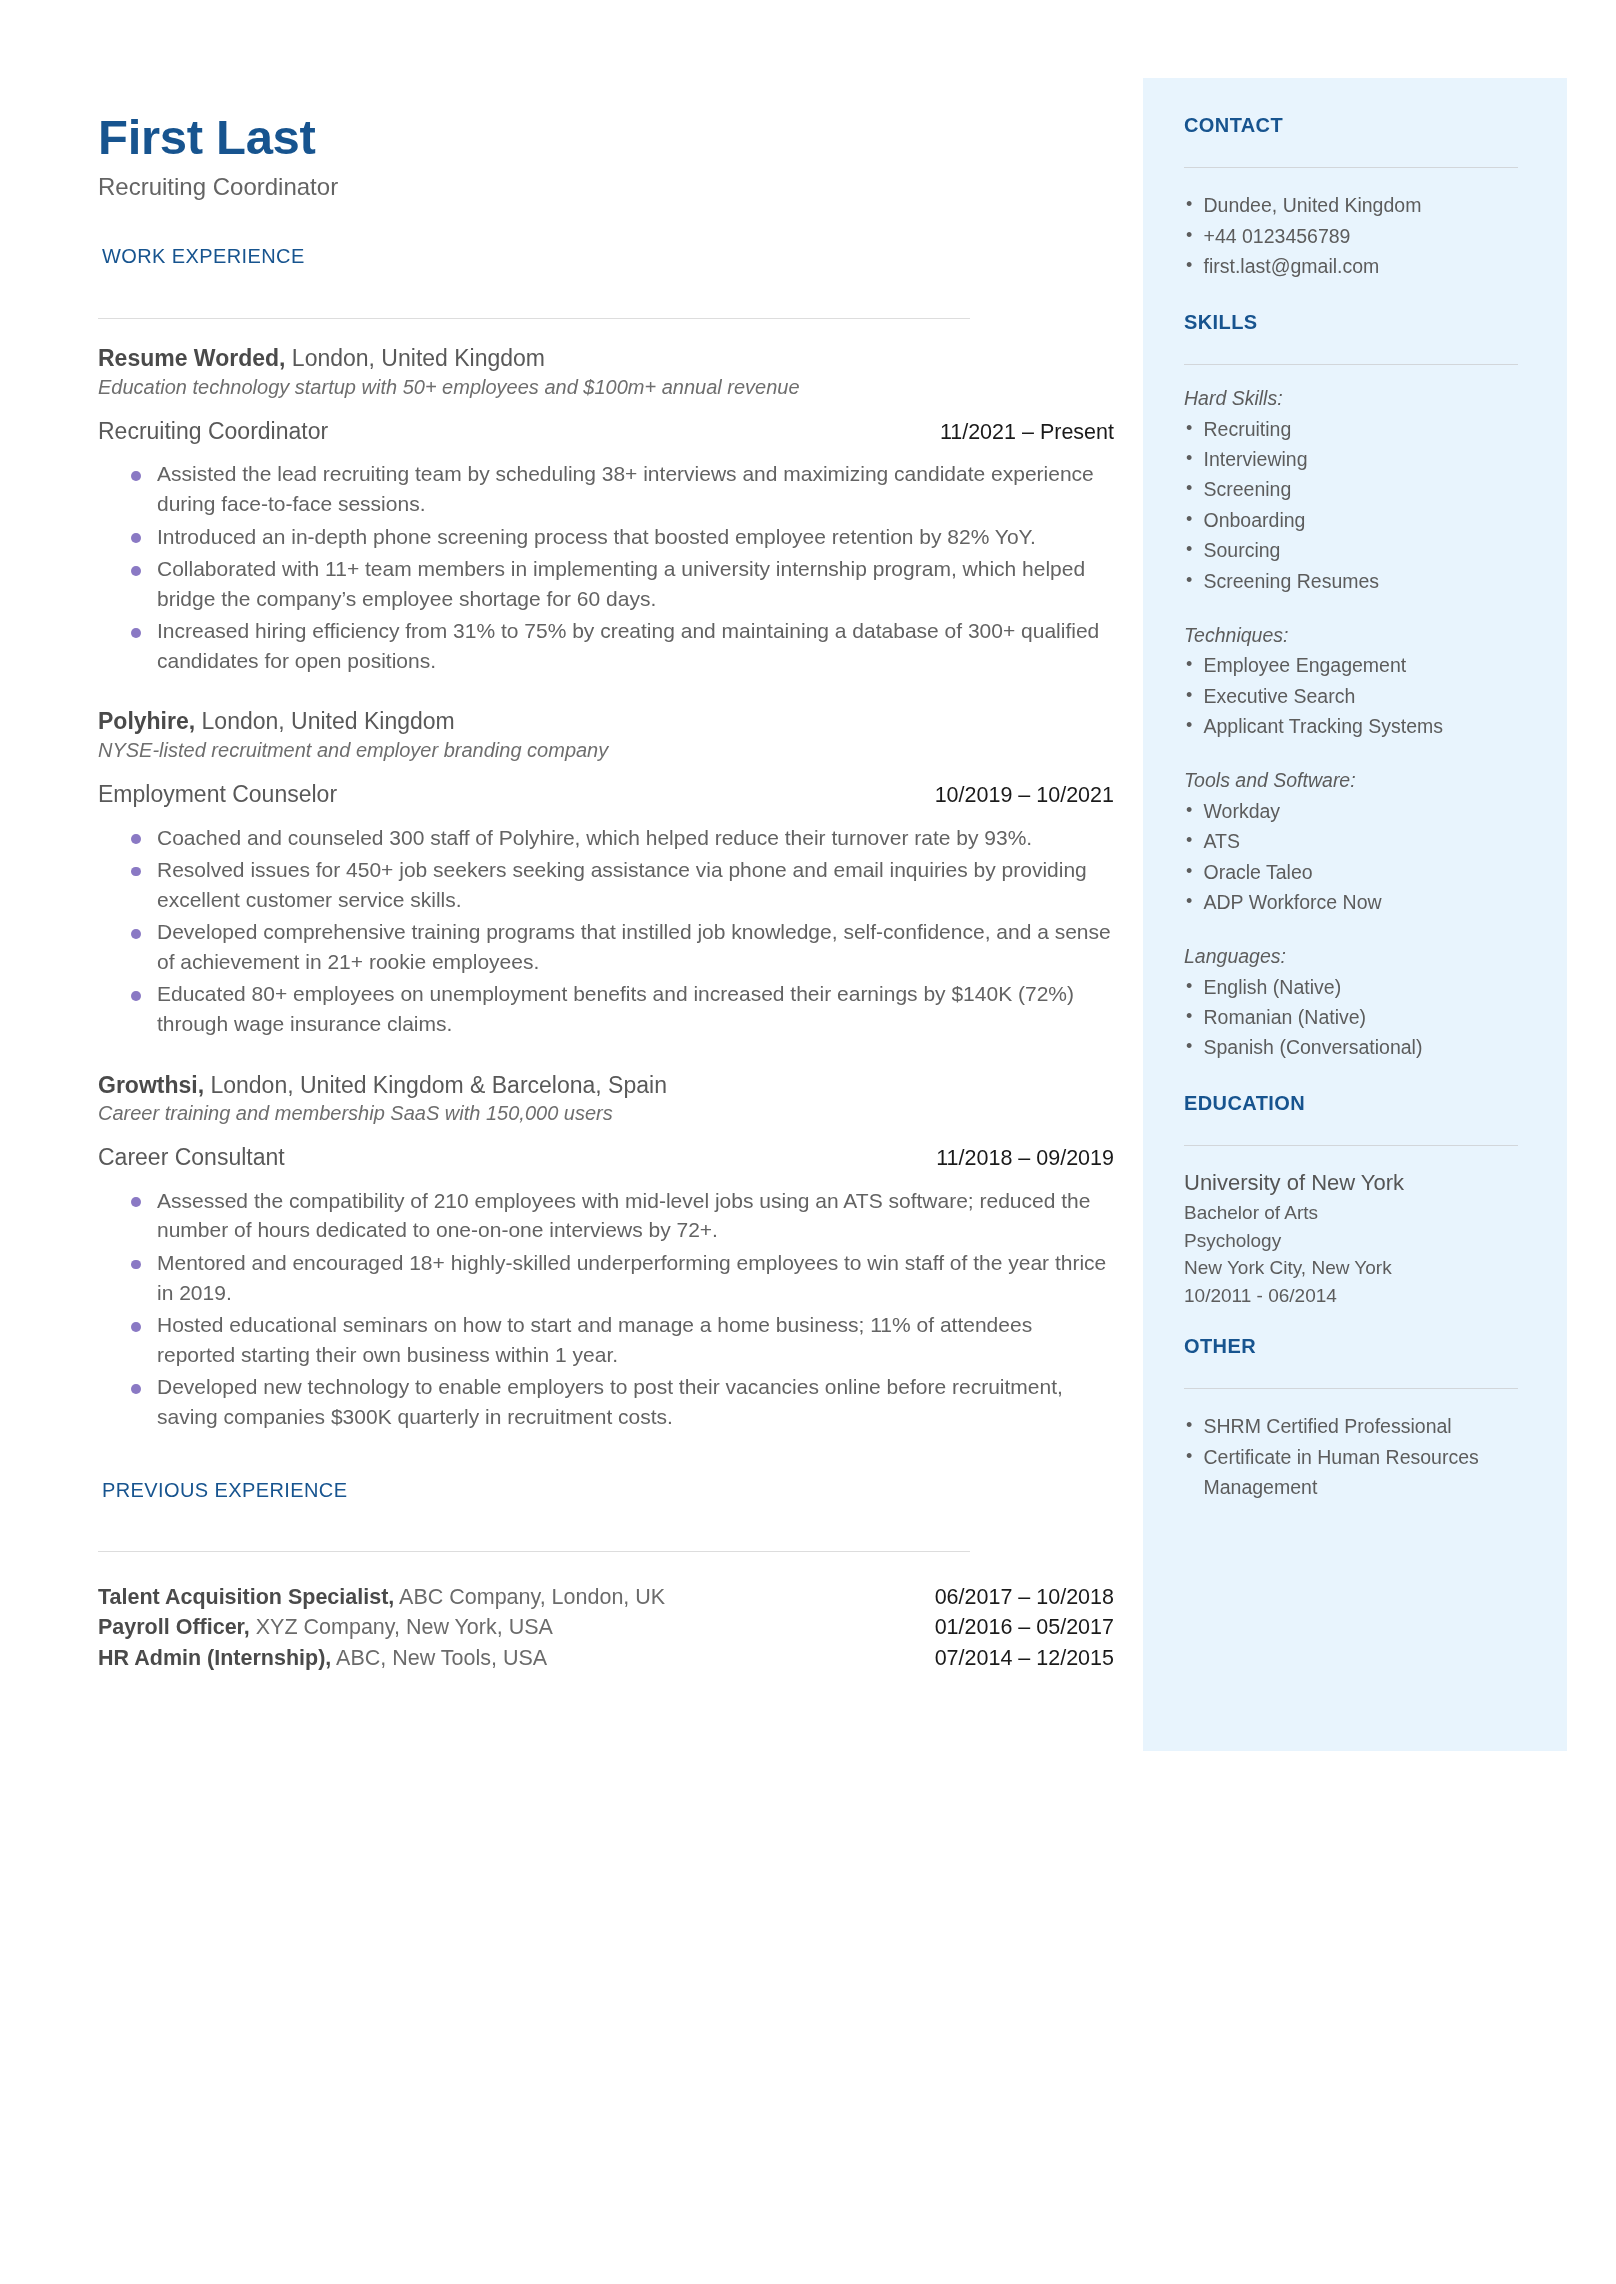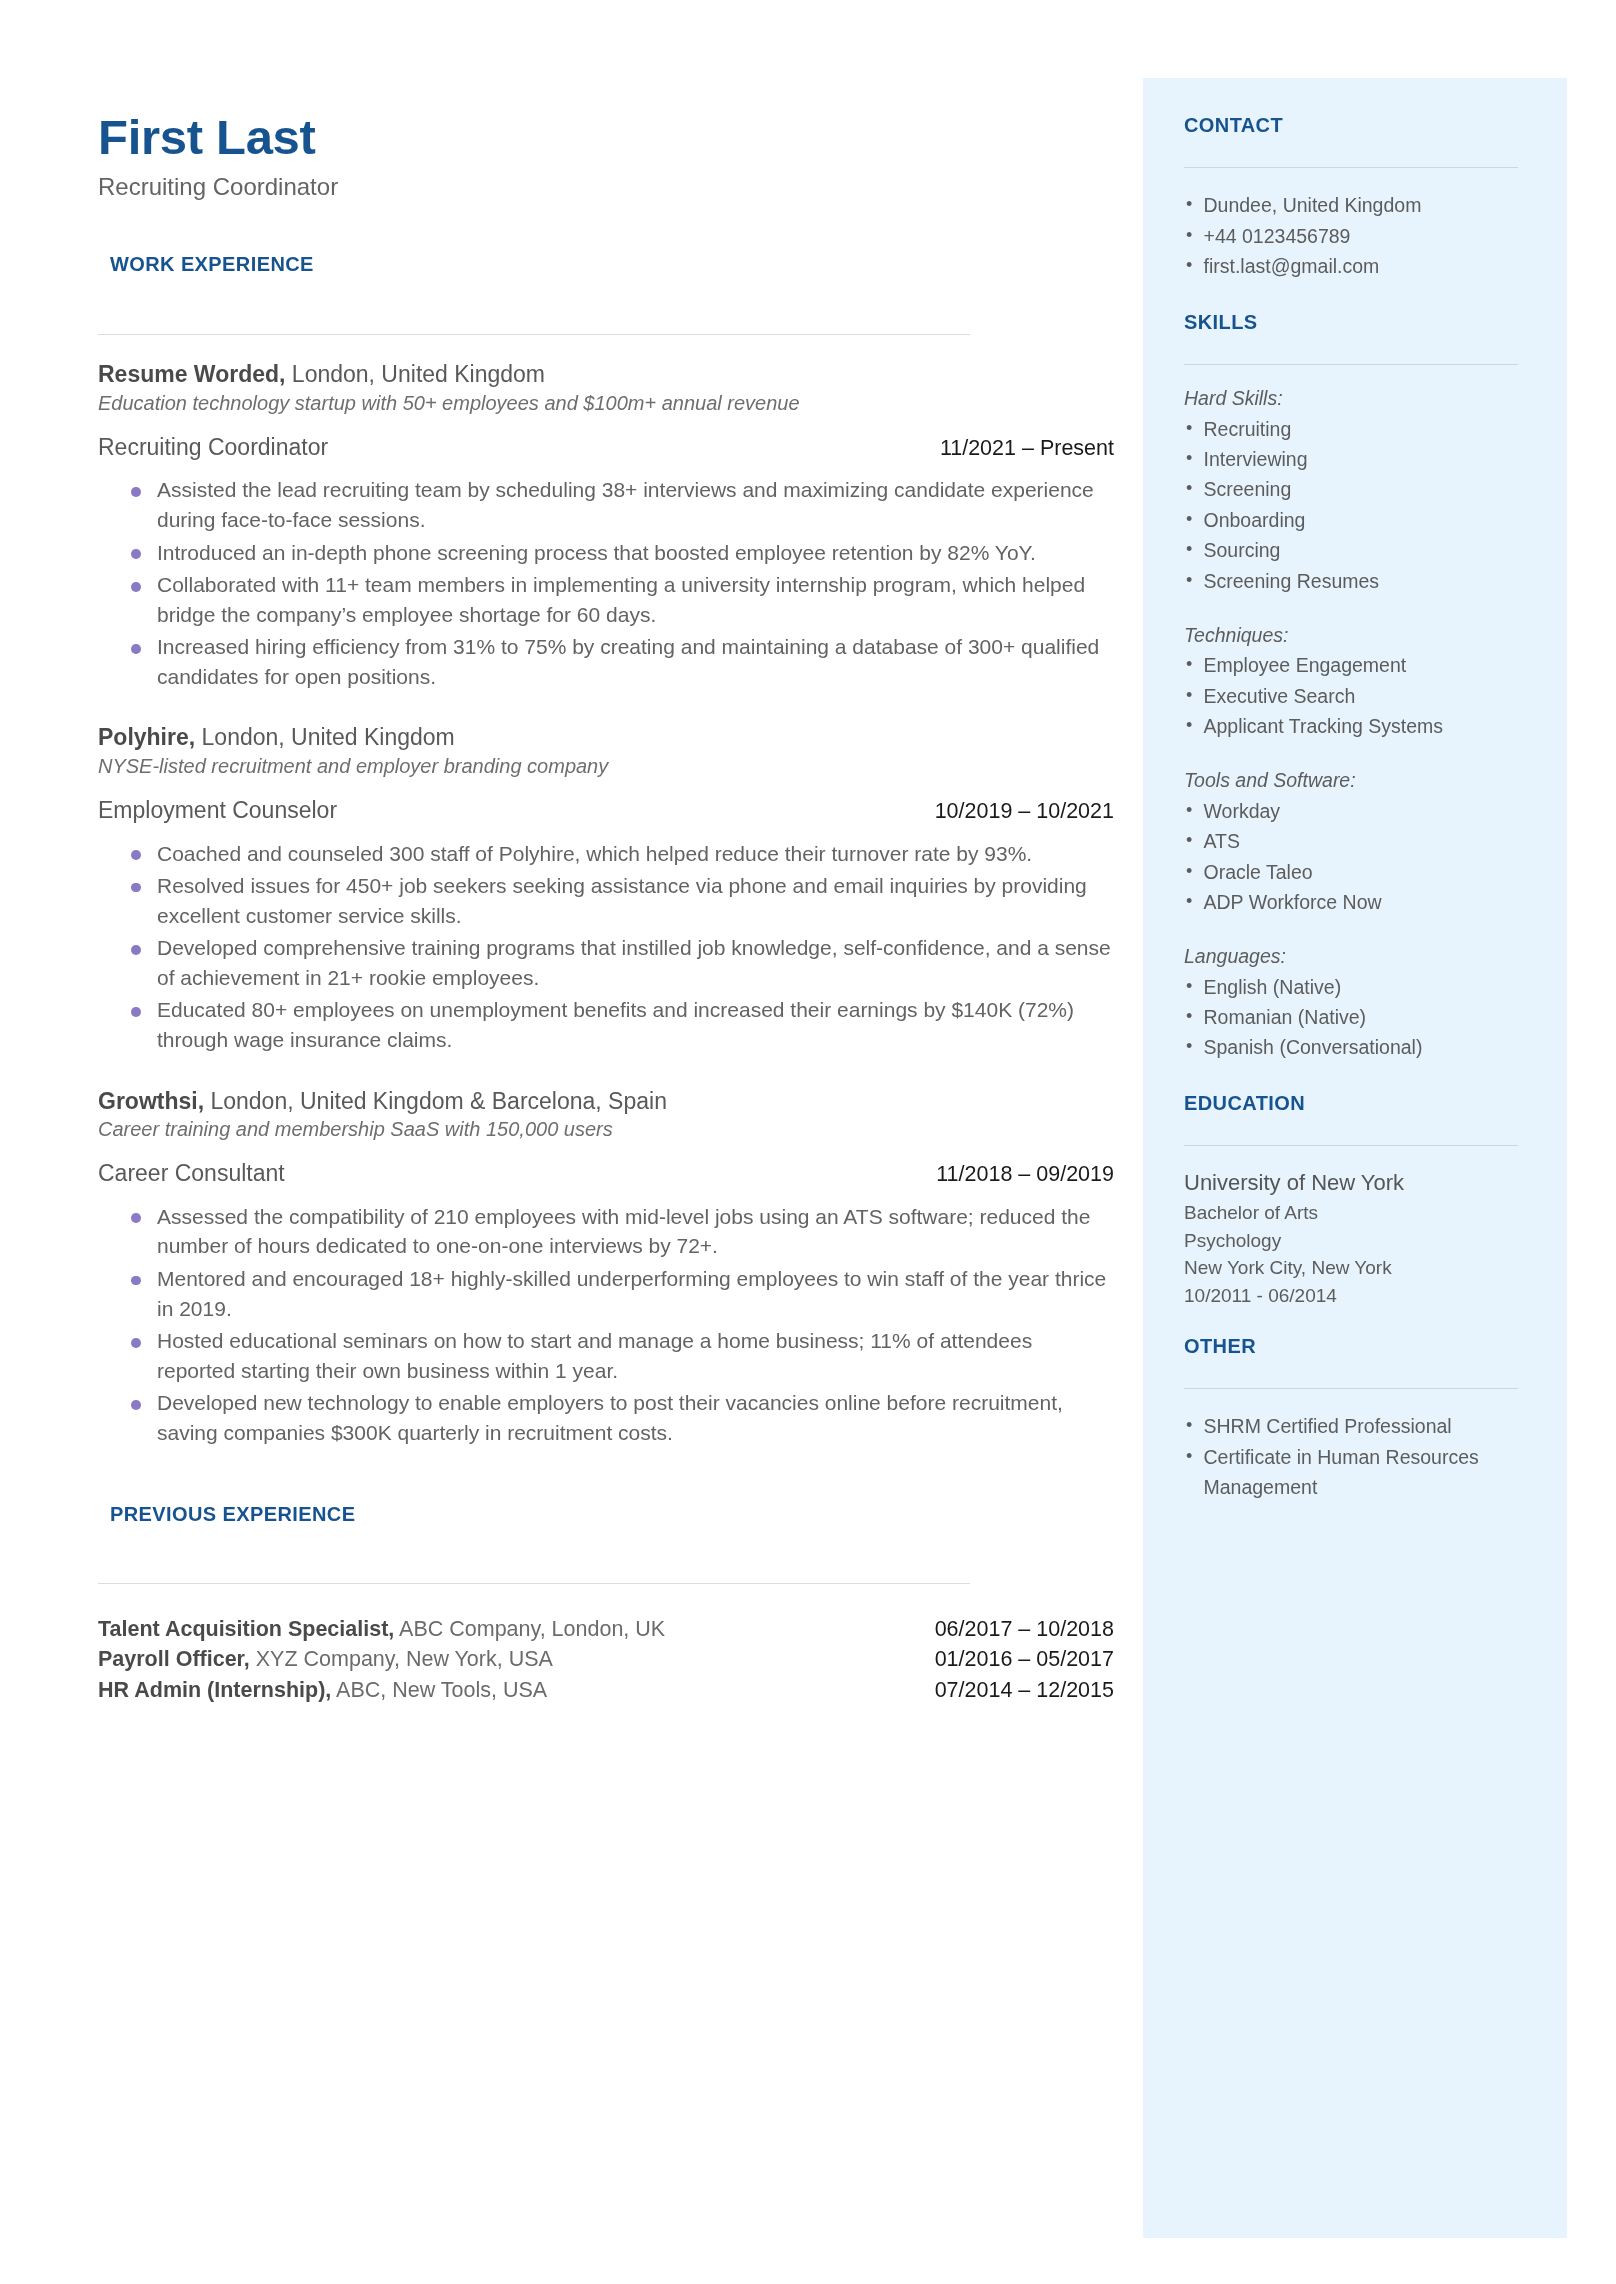--- a/index.html
+++ b/index.html
@@ -15,21 +15,21 @@
     overflow: hidden;
     -webkit-font-smoothing: antialiased;
   }
 
   
   #sidebar {
     position: absolute;
     left: 1143px;
     top: 78px;
     width: 424px;
-    height: 2160px;
+    height: 1673px;
     background: #e8f4fd;
     box-sizing: border-box;
     padding: 36px 49px 0 41px;
   }
   .side-head {
     color: #17548f;
     font-size: 20px;
     font-weight: bold;
     letter-spacing: 0.4px;
     margin: 0;
@@ -98,24 +98,24 @@
     color: #646464;
     font-size: 24px;
     font-weight: 300;
     margin: 0;
     padding-top: 11.7px;
     line-height: 1.1;
   }
   .sec-head {
     color: #17548f;
     font-size: 20px;
-    font-weight: bold;
+    font-weight: normal;
     letter-spacing: 0.4px;
     line-height: 1.1;
-    margin: 12px;
+    margin: 4px;
   }
   .sec-rule {
     height: 1.3px;
     background: #dddddd;
     width: 872px;
     margin: 0;
   }
   .job-company {
     font-size: 23px;
     color: #595959;

